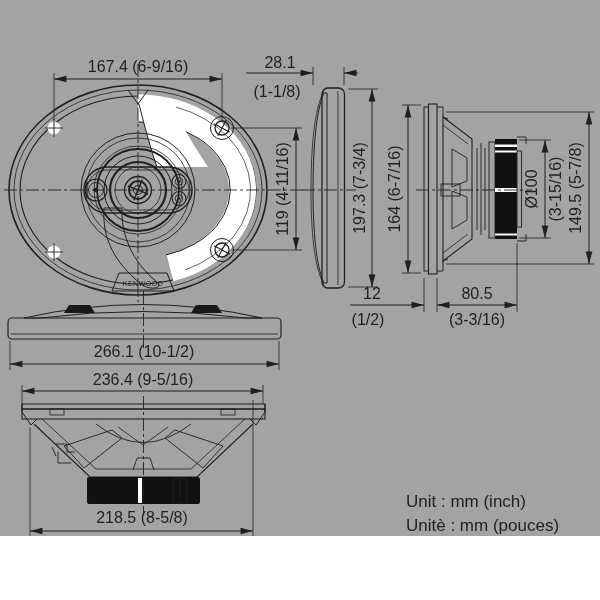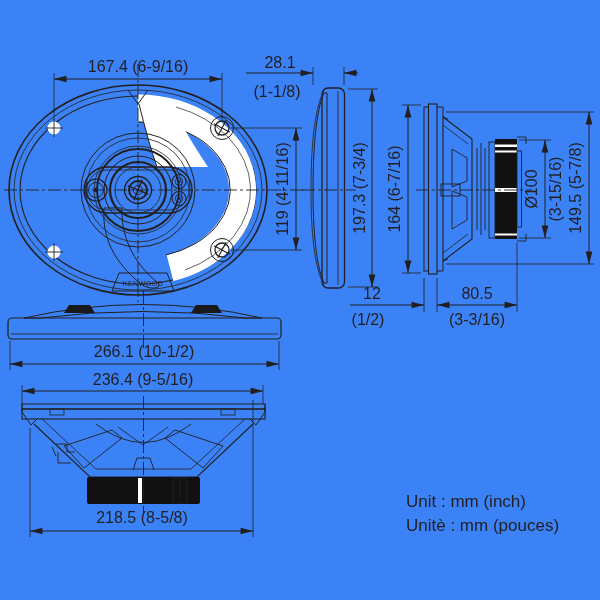--- a/index.html
+++ b/index.html
@@ -1,17 +1,17 @@
 <!DOCTYPE html>
 <html><head>
 <meta charset="utf-8">
 <style>
   html,body{margin:0;padding:0;background:#ffffff;}
   body{font-family:"Liberation Sans", sans-serif;}
-  #stage{width:600px;height:600px;position:relative;background:#3b82f6;}
+  #stage{width:600px;height:536px;position:relative;background:#a3a3a3;}
   svg{display:block;}
   text{fill:#231f20;font-family:"Liberation Sans", sans-serif;}
   .dim{font-size:16px;}
   .unit{font-size:17px;}
   .badge{font-size:7px;letter-spacing:.5px;}
   .ln{stroke:#231f20;fill:none;}
 </style>
 </head>
 <body>
 

